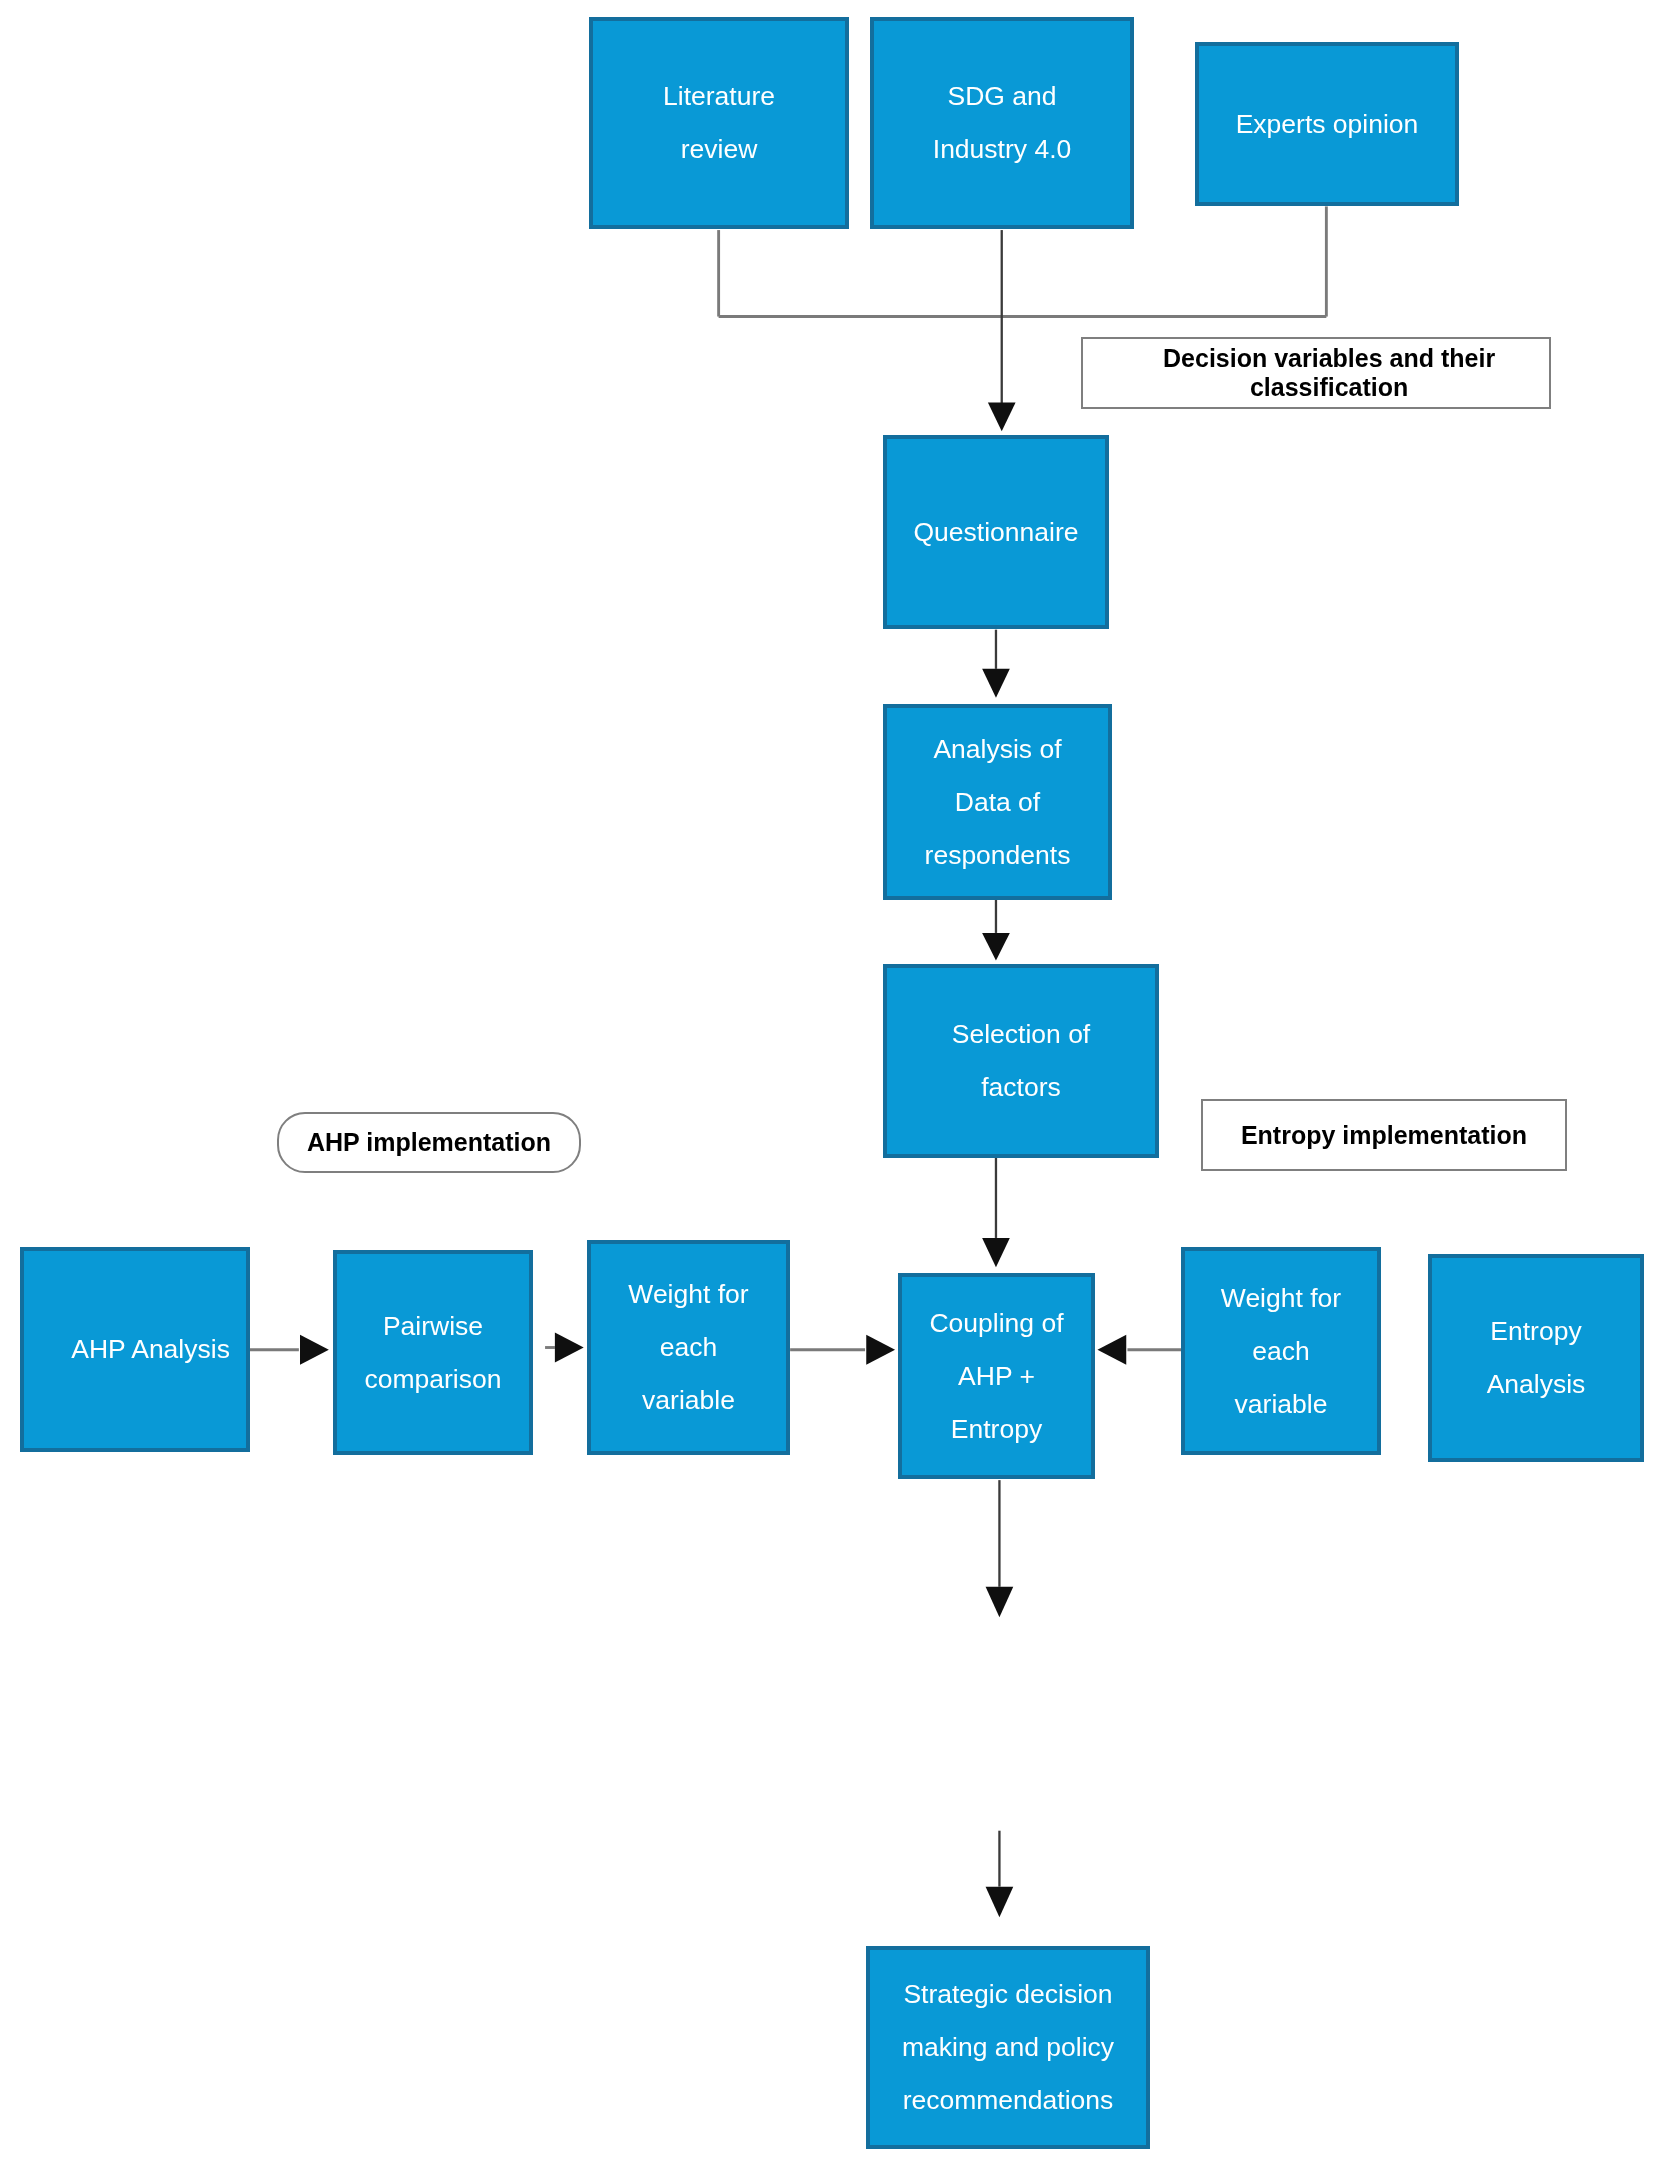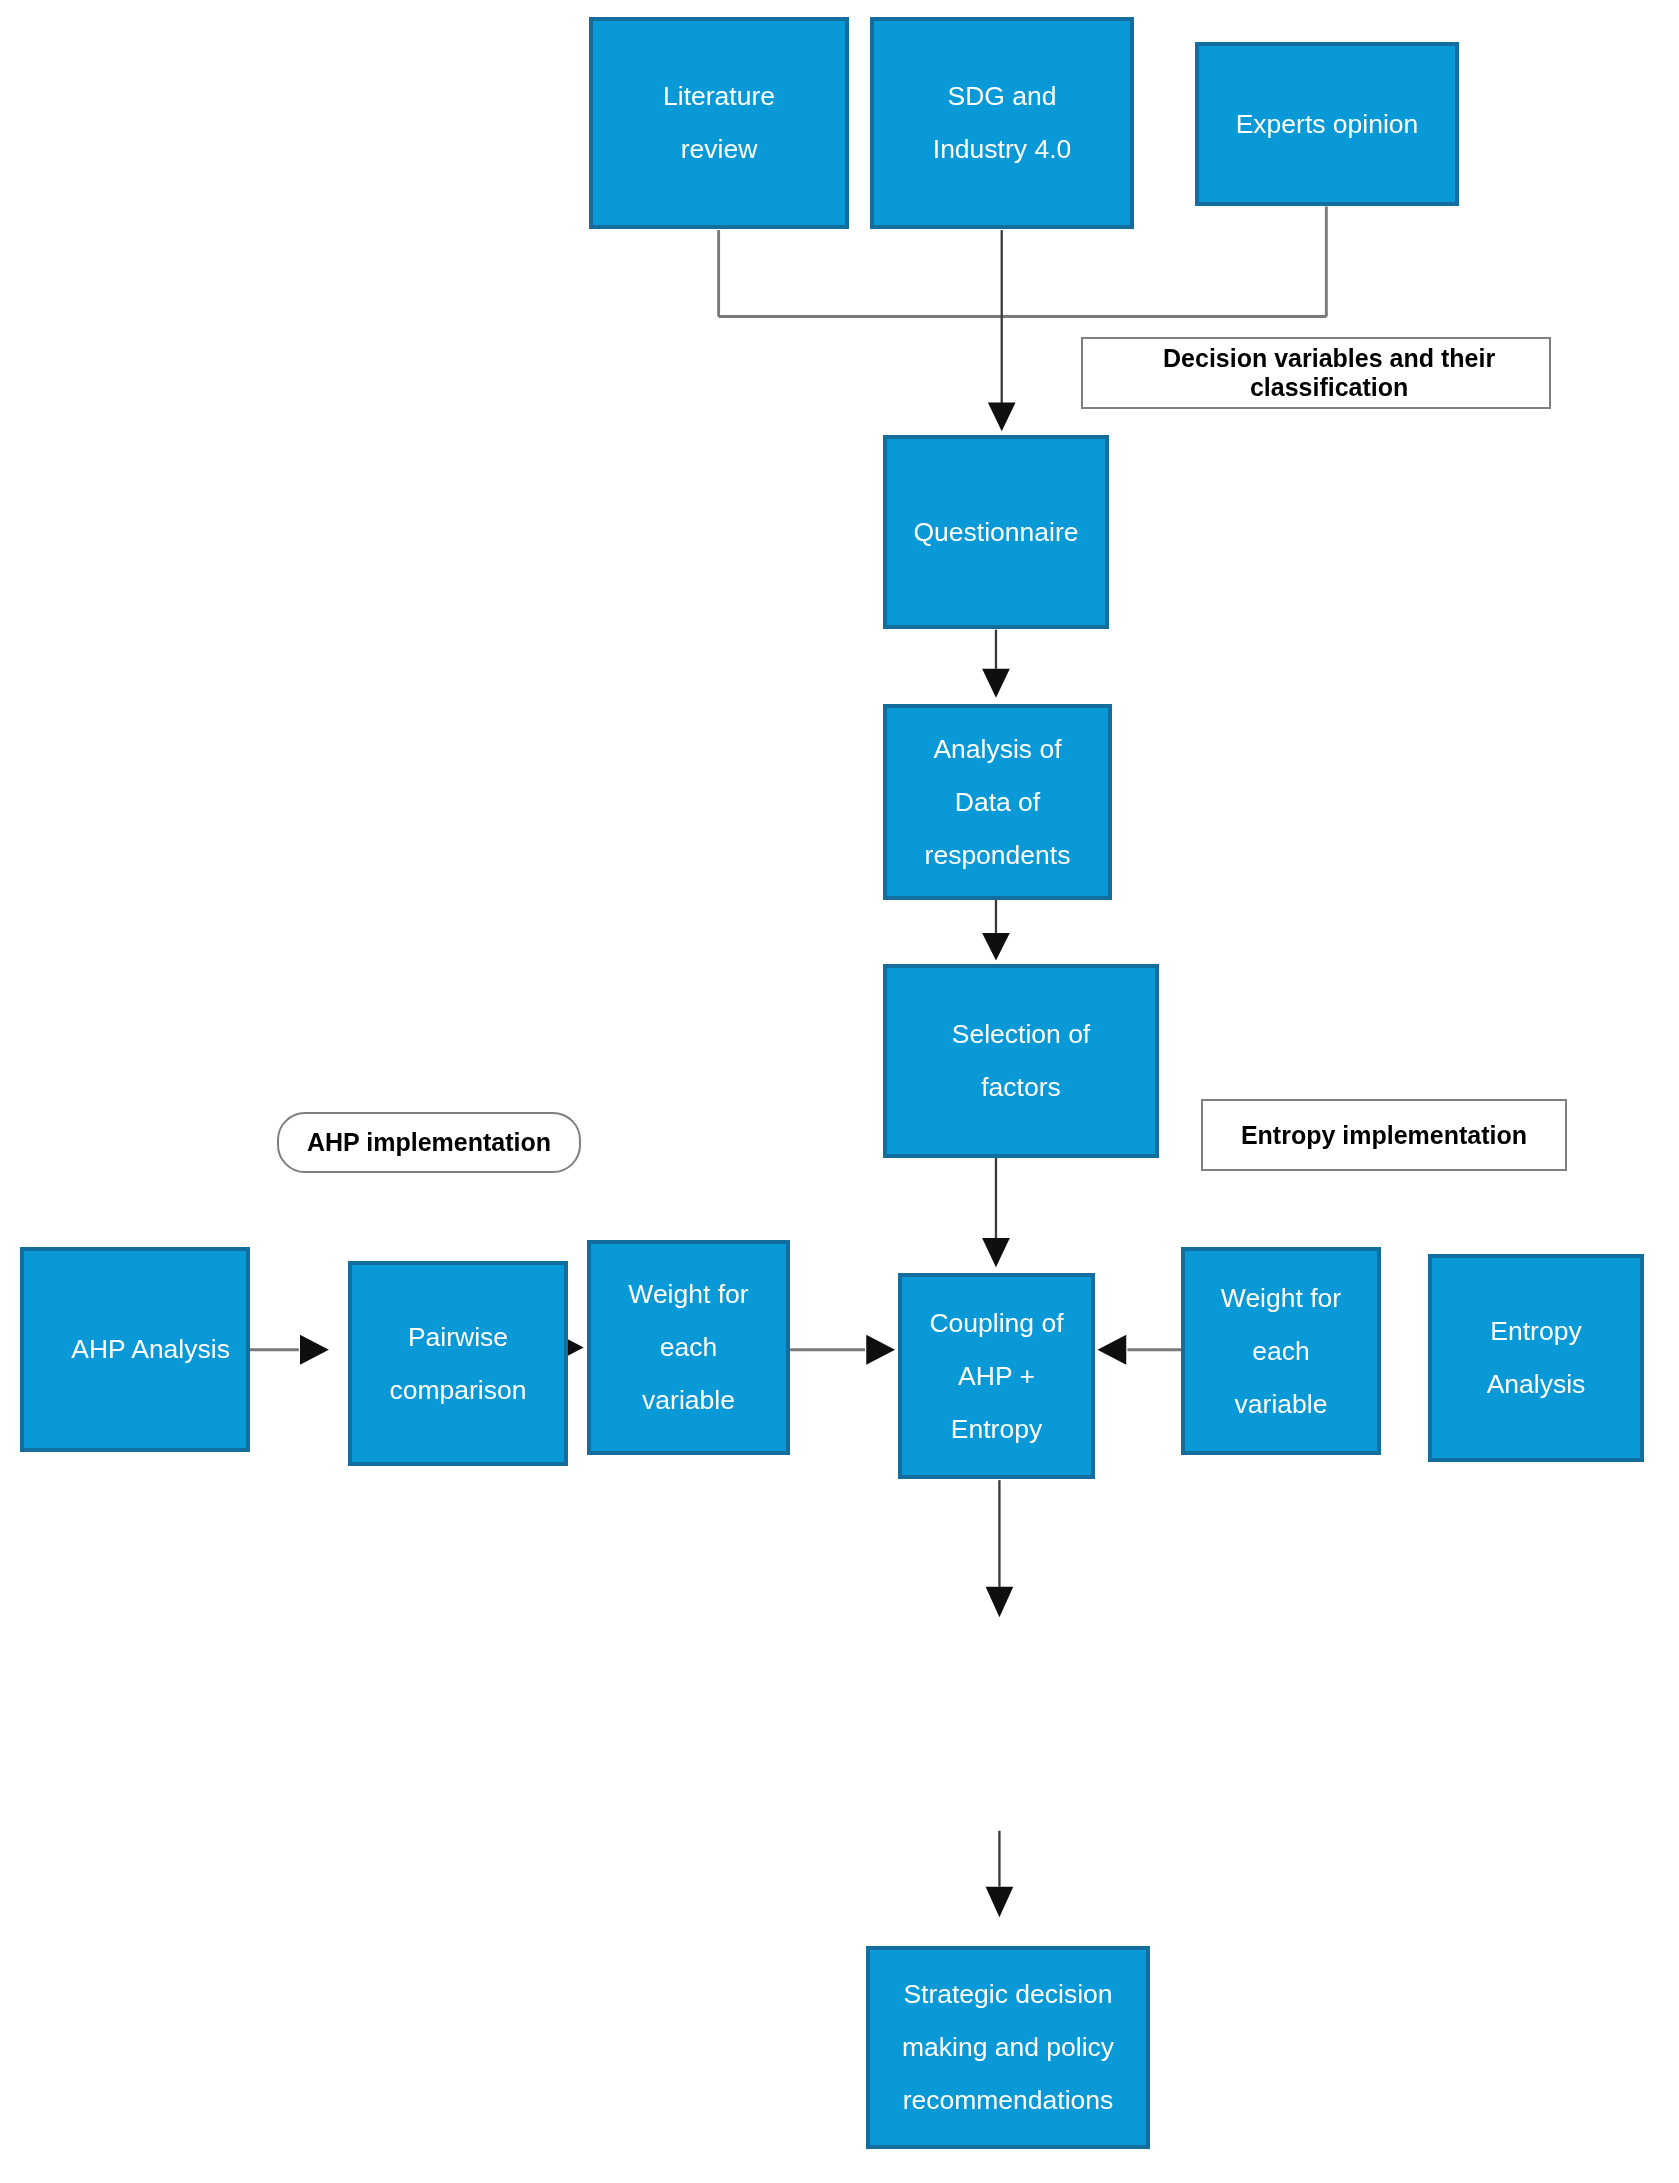--- a/index.html
+++ b/index.html
@@ -55,21 +55,21 @@
   }
 
   
   .n-literature       { left: 589px; top:   16.7px; width: 260px; height: 212px; }
   .n-sdg              { left: 870px; top:   16.7px; width: 264px; height: 212px; }
   .n-experts          { left: 1195px; top:   42px; width: 264px; height: 164px; }
   .n-questionnaire    { left: 883px; top:  435px; width: 226px; height: 194px; }
   .n-analysis         { left: 883px; top: 704px; width: 229px; height: 196px; }
   .n-selection        { left: 883px; top: 964px; width: 276px; height: 194px; }
   .n-ahp-analysis     { left:   19.6px; top: 1247px; width: 230px; height: 205px; padding-left: 32px; }
-  .n-pairwise         { left:  348px; top: 1250px; width: 220px; height: 205px; margin-top: 11px; }
+  .n-pairwise         { left:  333px; top: 1250px; width: 200px; height: 205px; }
   .n-weight-left      { left: 587px; top: 1240px; width: 203px; height: 215px; }
   .n-coupling         { left: 898px; top: 1273px; width: 197px; height: 206px; }
   .n-weight-right     { left: 1181px; top: 1247px; width: 200px; height: 208px; }
   .n-entropy-analysis { left: 1428px; top: 1254px; width: 216px; height: 208px; }
   .n-swot             { left: 858px; top: 1624px; width: 272px; height: 205px; }
   .n-strategic        { left: 866px; top: 1946px; width: 284px; height: 203px; }
 
   .l-decision { left: 1081px; top:  337px; width: 470px; height: 72px; padding-left: 32px; }
   .l-ahp      { left:  277px; top: 1112px; width: 304px; height: 61px; border-radius: 28px; }
   .l-entropy  { left: 1201px; top: 1099px; width: 366px; height: 72px; }

